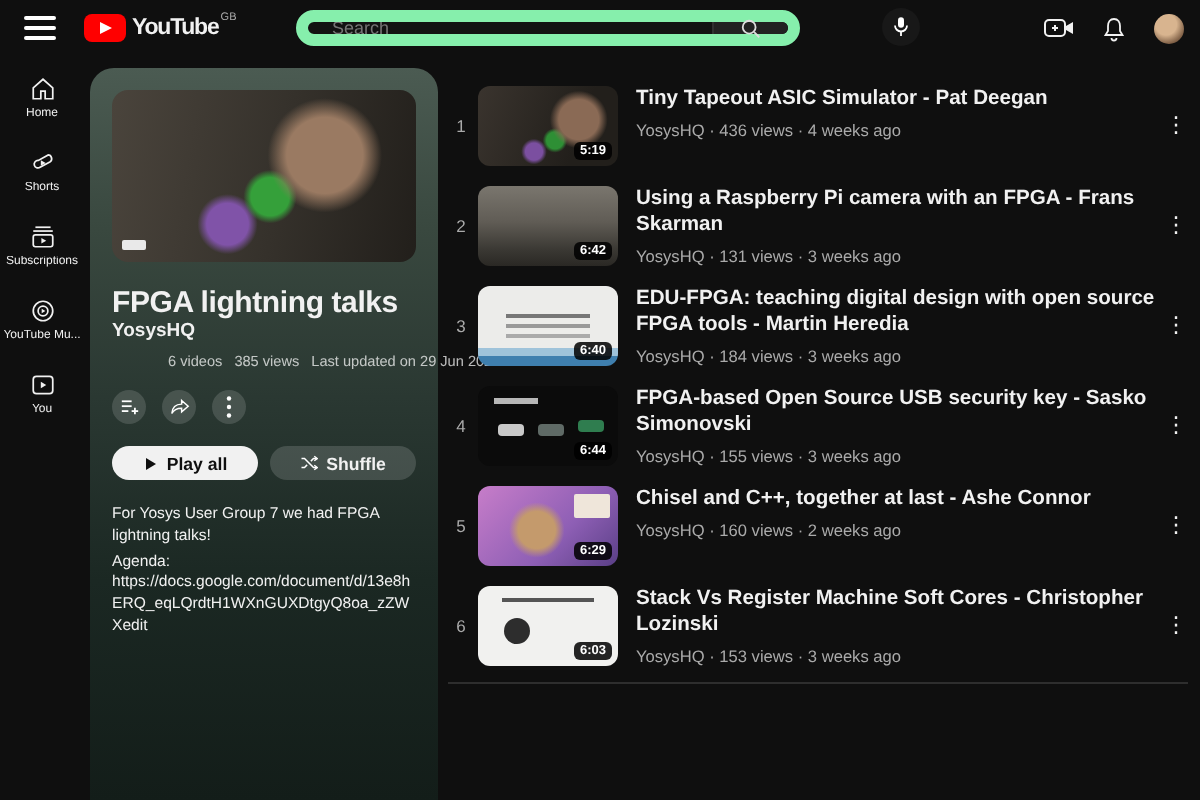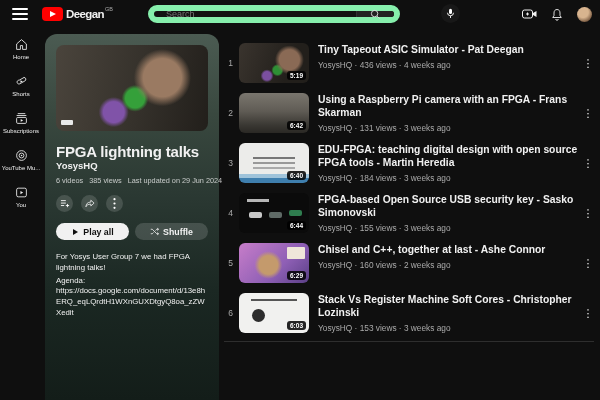--- a/index.html
+++ b/index.html
@@ -44,21 +44,21 @@
     background:linear-gradient(180deg,#4b5b52 0%, #39483f 22%, #2a3832 45%, #1b2823 70%, #131d19 100%); }
   .hero-thumb { width:152px; height:86px; border-radius:8px; position:relative; overflow:hidden;
     background:
       radial-gradient(circle at 70% 38%, #9a7a62 0 16%, rgba(0,0,0,0) 24%),
       radial-gradient(circle at 52% 62%, #35a03a 0 10%, rgba(0,0,0,0) 14%),
       radial-gradient(circle at 38% 78%, #8053a8 0 9%, rgba(0,0,0,0) 13%),
       linear-gradient(100deg, #4a443c 0%, #35312b 55%, #221f1b 100%); cursor:pointer; }
   .hero-chip { position:absolute; left:5px; bottom:6px; width:12px; height:5px; background:#e9e9e9; border-radius:1px; }
   .pl-title { font-size:15px; font-weight:bold; margin-top:12px; letter-spacing:-0.2px; }
   .pl-channel { font-size:9.5px; font-weight:bold; margin-top:0; }
-  .pl-stats { font-size:7.3px; color:rgba(255,255,255,0.72); margin-top:5px; display:flex; gap:6px; white-space:nowrap; }
+  .pl-stats { font-size:7.3px; color:rgba(255,255,255,0.72); margin-top:5px; display:flex; gap:6px; white-space:nowrap;margin-left:28px; }
   .pl-actions { display:flex; gap:8px; margin-top:10px; }
   .pl-action { width:17px; height:17px; border-radius:50%; background:rgba(255,255,255,0.14);
     border:none; display:flex; align-items:center; justify-content:center; cursor:pointer; }
   .pl-buttons { display:flex; gap:6px; margin-top:11px; }
   .btn-pill { height:17px; border-radius:9px; border:none; font-size:8.8px; font-weight:bold;
     display:flex; align-items:center; justify-content:center; gap:4px; cursor:pointer; flex:1;
     font-family:"Liberation Sans", sans-serif; }
   .btn-play { background:#f1f1f1; color:#0f0f0f;text-align:right; }
   .btn-shuffle { background:rgba(255,255,255,0.15); color:#f1f1f1; }
   .pl-desc { margin-top:12px; font-size:7.8px; line-height:1.38; color:#f1f1f1; }
@@ -110,21 +110,21 @@
 <body>
 
 <div class="topbar">
   <div class="hamburger">
       <span></span>
       <span></span>
       <span></span>
     </div>
   <div class="logo-wrap">
     <div class="logo-mark"></div>
-    <div class="logo-text">Deegan</div>
+    <div class="logo-text">YouTube</div>
     <div class="logo-region">GB</div>
   </div>
   <div class="searchbox">
     <input class="search-input" placeholder="Search" style="">
     <button class="search-btn">
       <svg width="11" height="11" viewBox="0 0 24 24" fill="none" stroke="#ddd" stroke-width="2">
           <circle cx="10" cy="10" r="7"></circle>
           <line x1="15.5" y1="15.5" x2="21" y2="21"></line>
         </svg>
     </button>

